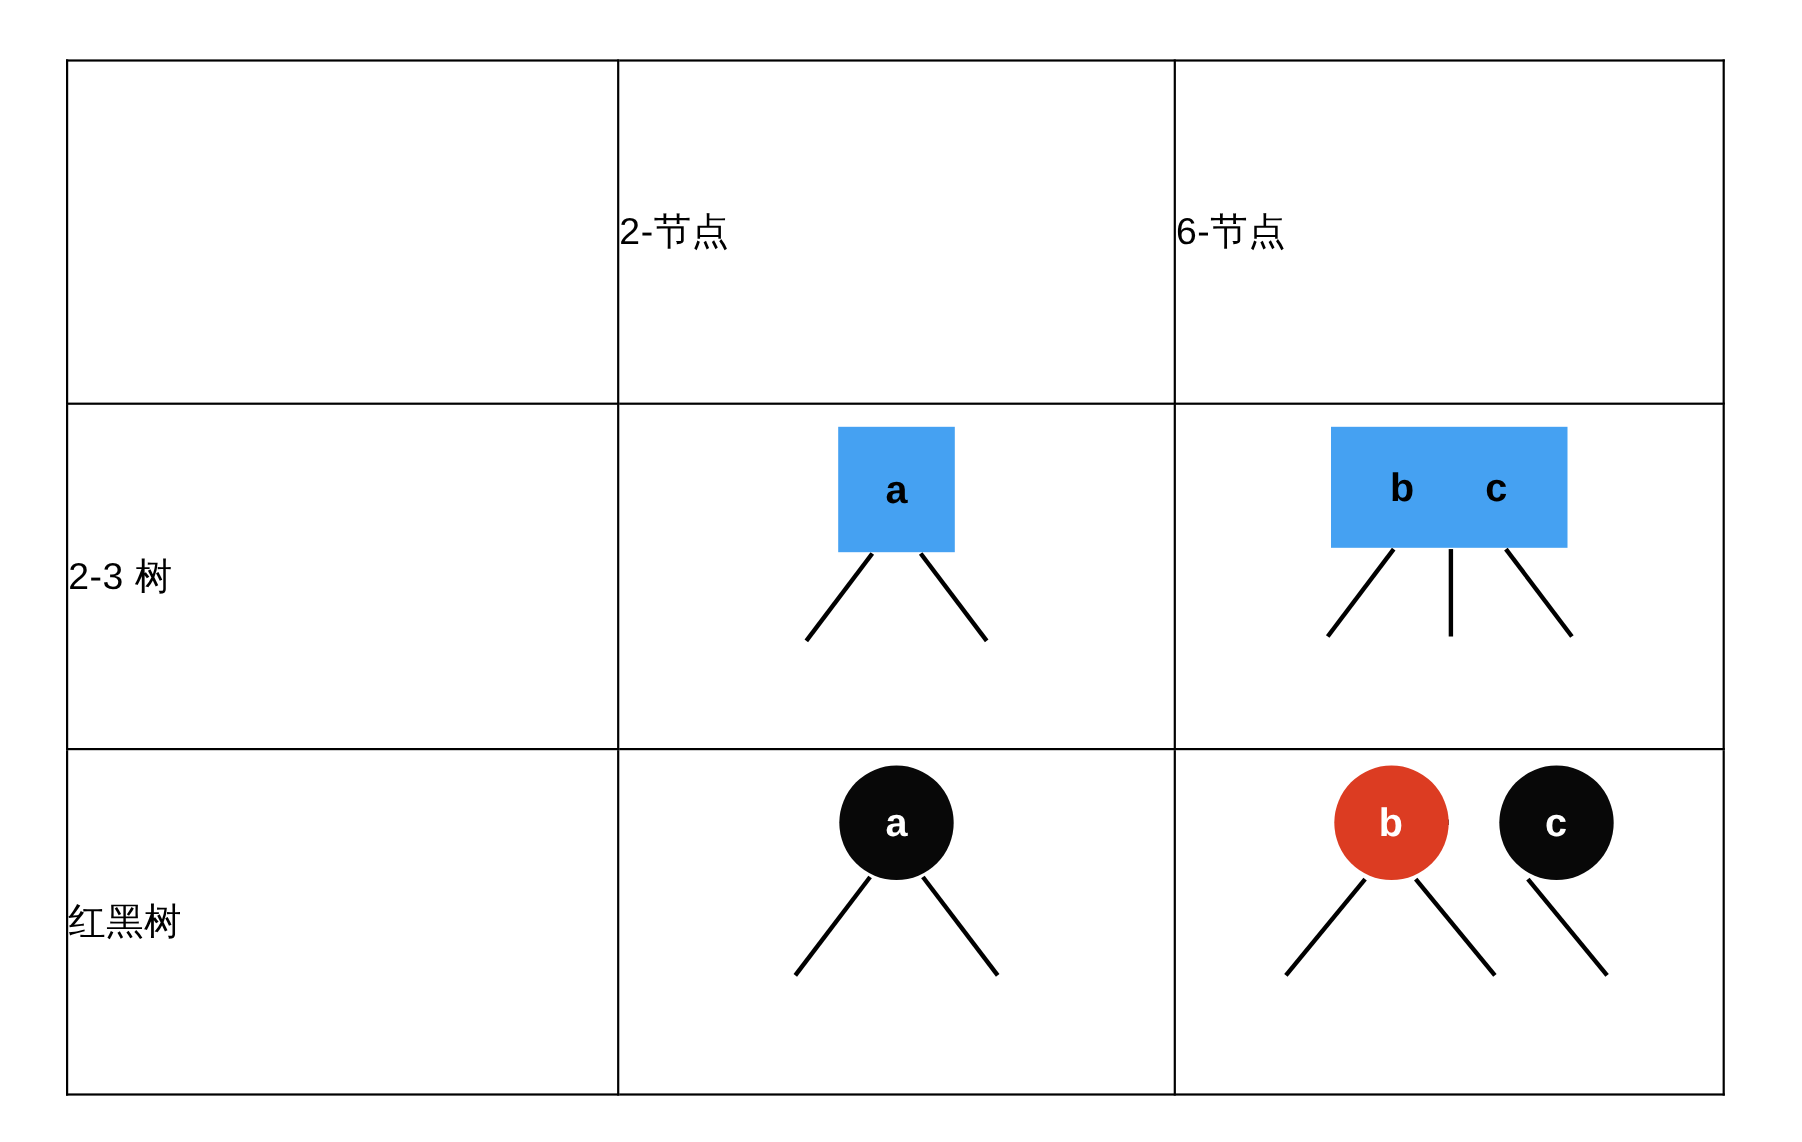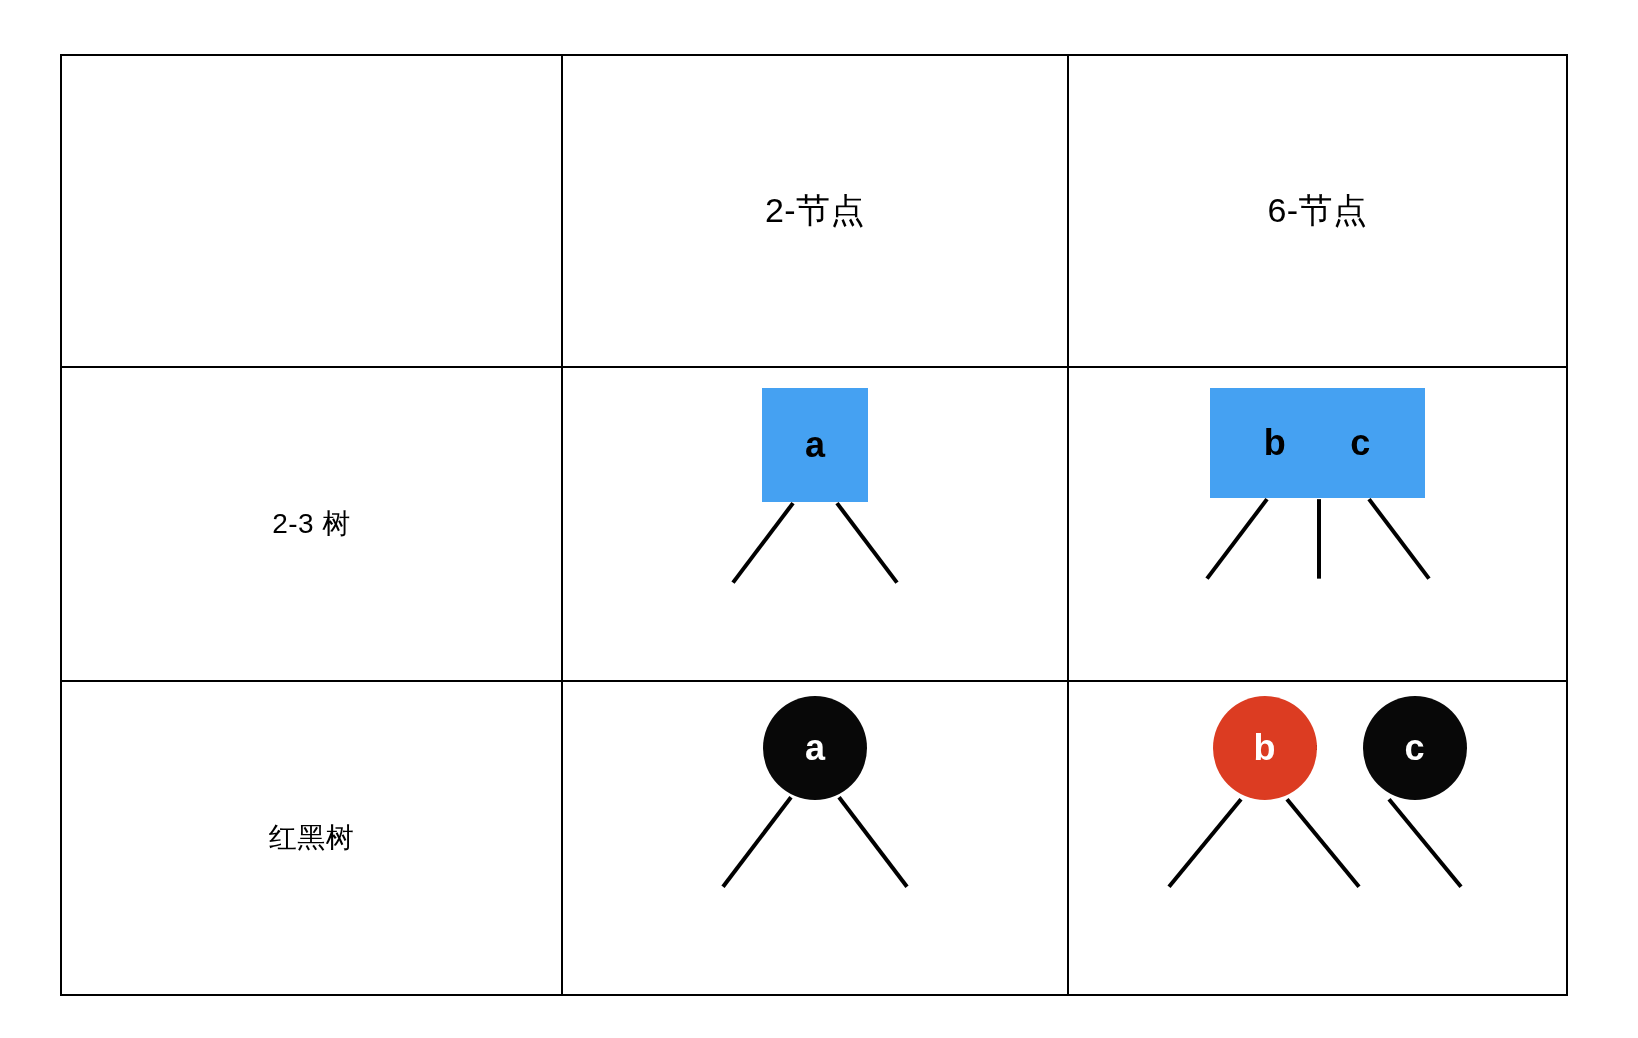--- a/index.html
+++ b/index.html
@@ -31,39 +31,39 @@
     top: 54px;
     width: 1500px;
     height: 940px;
     border-collapse: collapse;
     table-layout: fixed;
   }
   .cmp-table td {
     border: 2px solid #000000;
     padding: 0;
     vertical-align: middle;
-    text-align: center;
+    text-align: left;
     position: relative;
   }
   .col-label { width: 499px; }
   .col-two   { width: 504px; }
   .col-three { width: 497px; }
 
   .row-head   { height: 312px; }
   .row-23tree { height: 314px; }
   .row-rbtree { height: 314px; }
 
   .head-text {
     font-size: 34px;
     font-weight: 400;
     letter-spacing: 0.5px;
     color: #000000;
   }
   .row-label {
-    font-size: 28px;
+    font-size: 34px;
     font-weight: 400;
     letter-spacing: 0.5px;
     color: #000000;
   }
 
   
   .cell-canvas {
     position: absolute;
     left: 0;
     top: 0;

